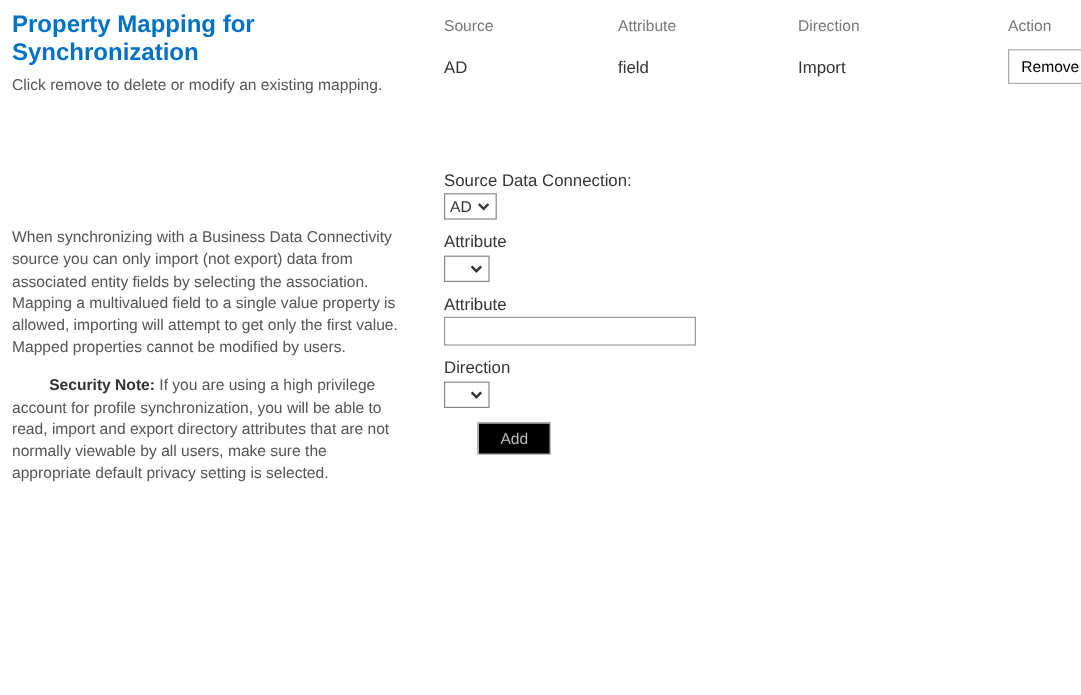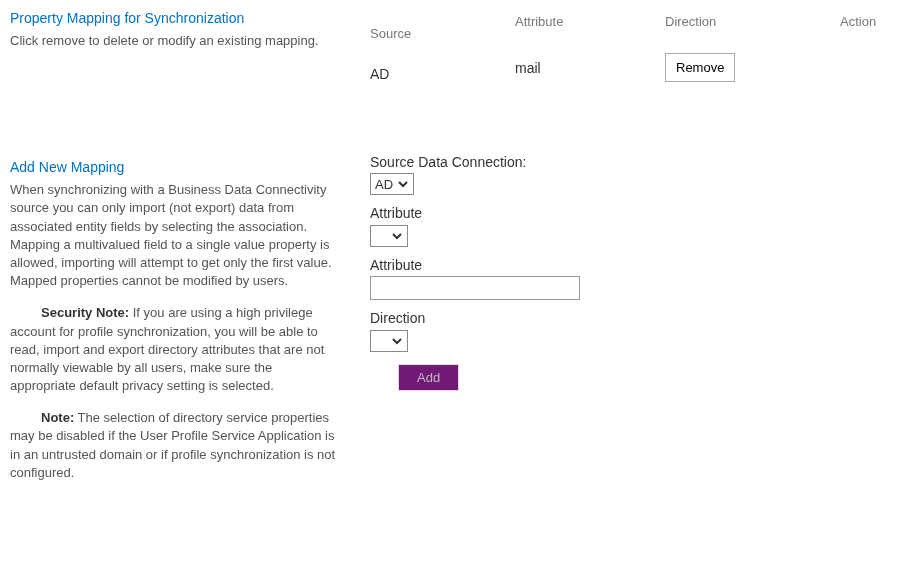--- a/index.html
+++ b/index.html
@@ -21,22 +21,22 @@
     }
     .left-col {
       width: 330px;
       flex-shrink: 0;
     }
     .right-col {
       flex: 1;
     }
     .section-title {
       color: #0072c6;
-      font-size: 14px;
-      font-weight: 400;
+      font-size: 20px;
+      font-weight: 700;
       margin-bottom: 6px;
     }
     .desc {
       color: #555;
       font-size: 13px;
       line-height: 1.4;
       margin-bottom: 14px;
     }
     .desc strong {
       font-weight: 600;
@@ -49,21 +49,21 @@
       font-size: 13px;
       padding: 4px 0 10px 0;
     }
     .table-row {
       display: flex;
       color: #333;
       font-size: 14px;
       padding: 2px 0;
       align-items: center;
     }
-    .col-source { width: 145px; margin-top: 12px; }
+    .col-source { width: 145px; }
     .col-attr { width: 150px; }
     .col-dir { width: 175px; }
     .col-action { width: 80px; text-align: left; }
     .remove-btn {
       border: 1px solid #aaa;
       background: #fff;
       padding: 6px 10px;
       font-size: 13px;
       cursor: pointer;
       font-family: inherit;
@@ -109,21 +109,21 @@
     .text-input {
       border: 1px solid #999;
       height: 24px;
       width: 210px;
       padding: 2px 4px;
       font-size: 13px;
       font-family: inherit;
     }
     .add-btn {
       border: 1px solid #ddd;
-      background: #701a75;
+      background: #000000;
       color: #bbb;
       padding: 5px 18px;
       font-size: 13px;
       margin-top: 12px;
       margin-left: 28px;
       cursor: default;
       font-family: inherit;
     }
     .spacer-top {
       height: 95px;
@@ -133,42 +133,39 @@
 <body>
 
 <div class="page">
 
   <div class="left-col">
     <h2 class="section-title">Property Mapping for Synchronization</h2>
     <p class="desc">Click remove to delete or modify an existing mapping.</p>
 
     <div class="spacer-top"></div>
 
-    <h2 class="section-title">Add New Mapping</h2>
     <p class="desc">When synchronizing with a Business Data Connectivity source you can only import (not export) data from associated entity fields by selecting  the association. Mapping a multivalued field to a single value property is allowed, importing will attempt to get only the first value. Mapped properties cannot be modified by users.</p>
     <p class="desc">
       <strong>Security Note:</strong><span> If you are using a high privilege account for profile synchronization, you will be able to read, import and export directory attributes that are not normally viewable by all users, make sure the appropriate default privacy setting is selected.</span>
-    </p>
-    <p class="desc">
-      <strong>Note:</strong><span> The selection of directory service properties may be disabled if the User Profile Service Application is in an untrusted domain or if profile synchronization is not configured.</span>
     </p>
   </div>
 
   <div class="right-col">
 
     <div class="table-head">
       <div class="col-source">Source</div>
       <div class="col-attr">Attribute</div>
       <div class="col-dir">Direction</div>
       <div class="col-action">Action</div>
     </div>
 
     <div class="table-row">
       <div class="col-source">AD</div>
-      <div class="col-attr">mail</div>
+      <div class="col-attr">field</div>
+      <div class="col-dir">Import</div>
       <div class="col-action">
         <button class="remove-btn">Remove</button>
       </div>
     </div>
 
     <div class="form-section">
 
       <label class="form-label">Source Data Connection:</label>
       <div class="select-wrap">
         <span class="value">AD</span>

